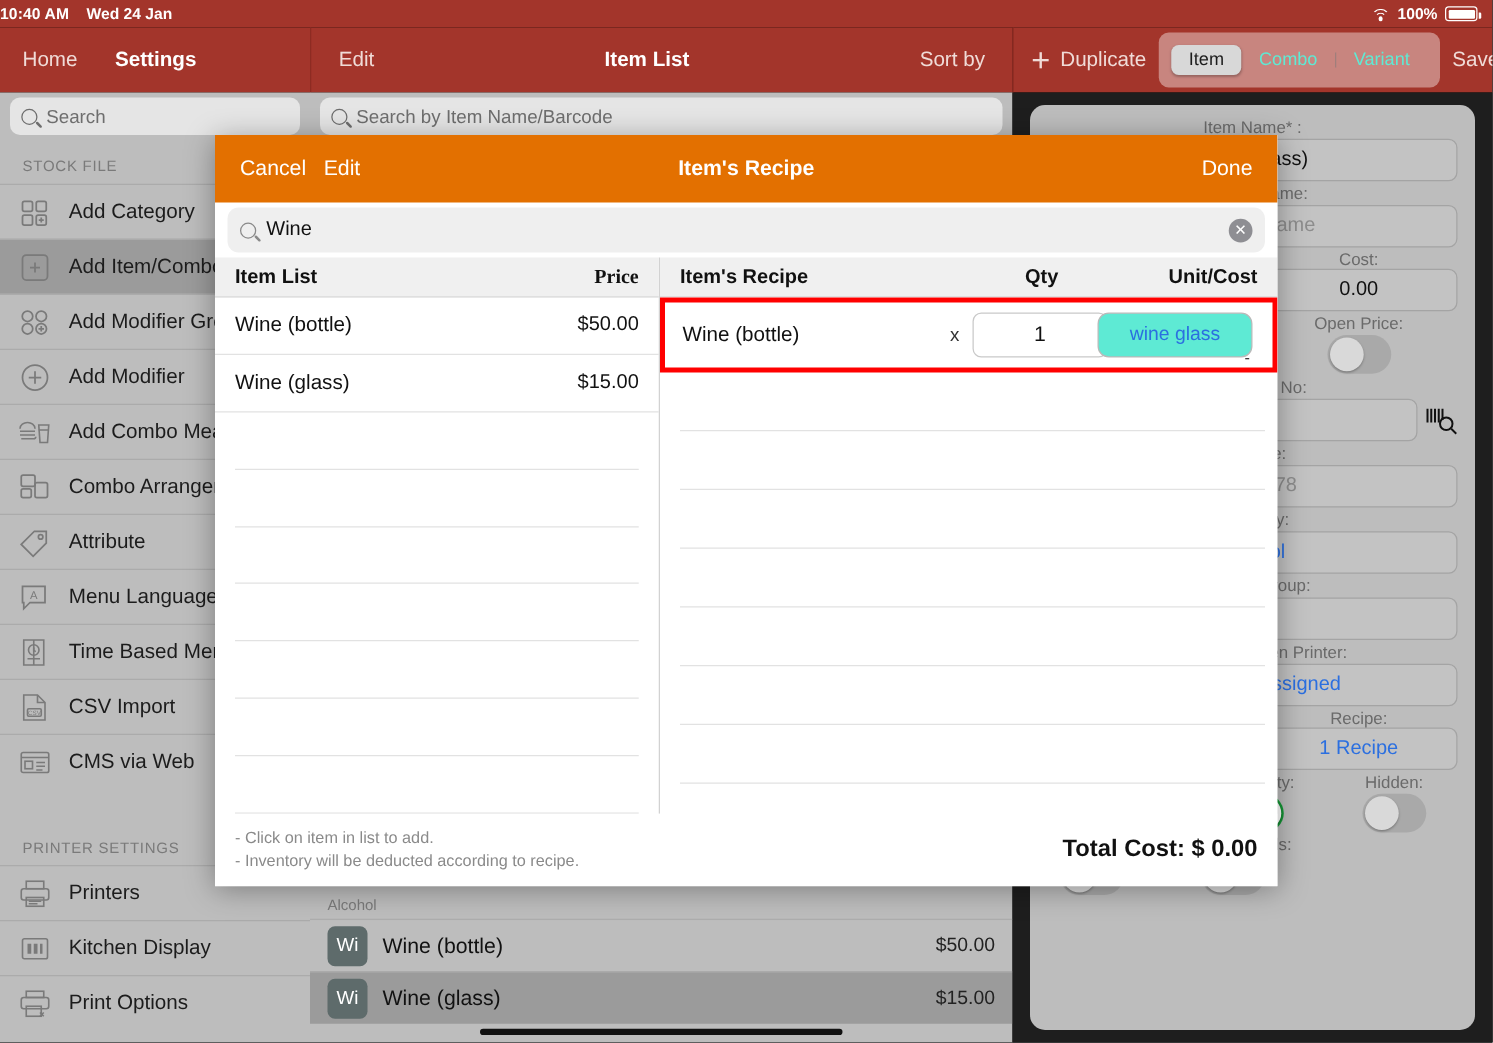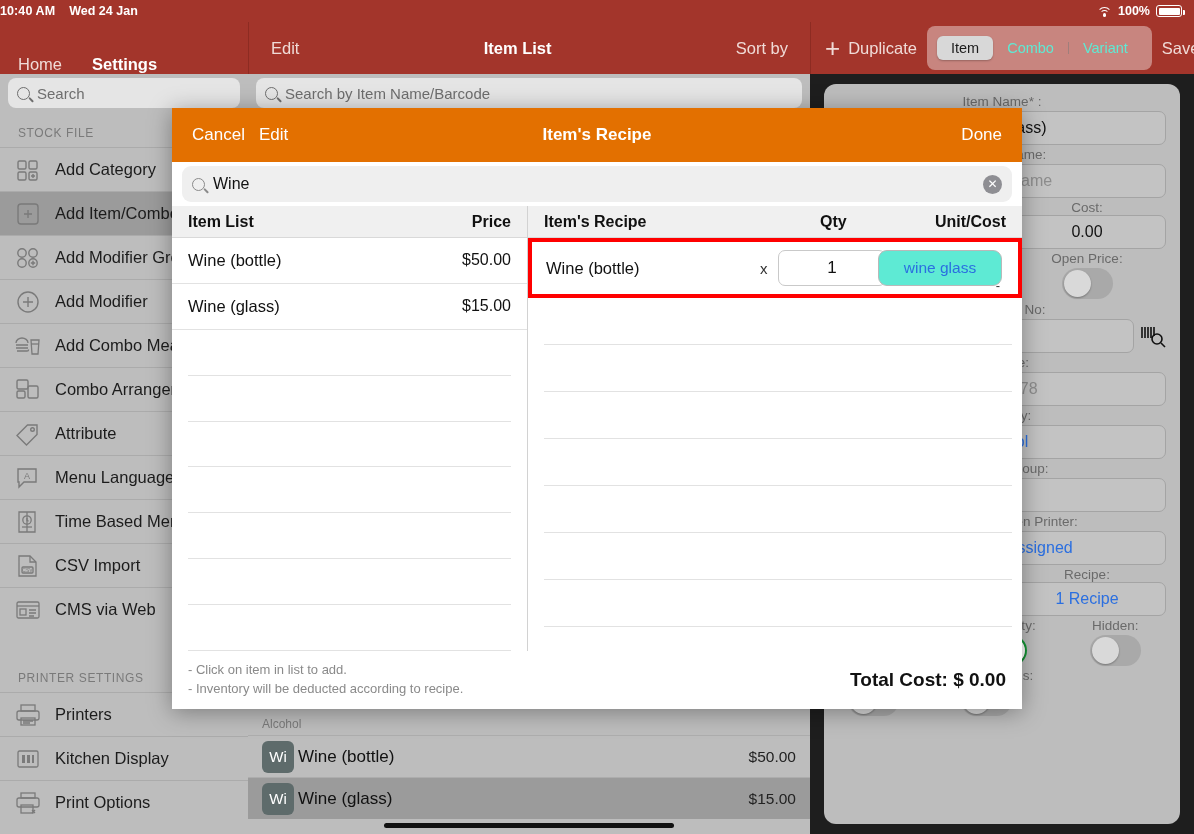--- a/index.html
+++ b/index.html
@@ -29,21 +29,21 @@
   .batt::after { content:''; position:absolute; right:-3.5px; top:3.5px; width:2px;height:5px;
     background:#fff; border-radius:0 1px 1px 0; }
   .batt i { position:absolute; left:1.5px; top:1.5px; bottom:1.5px; right:1.5px; background:#fff; border-radius:1px; }
 
   
   .navrow { position:absolute; top:22px; left:0; width:1194px; height:52px; }
   .nav {
     position:absolute; top:0; height:52px; background:#A3352B;
     display:flex; align-items:center; color:#fff;
   }
-  .nav-left   { left:0;    width:248px;align-items:flex-end; }
+  .nav-left   { left:0;    width:248px; }
   .nav-center { left:248px; width:562px; border-left:1px solid #8d2b22; }
   .nav-right  { left:810px; width:384px; border-left:1px solid #8d2b22; }
   .nav-btn { font-size:16.5px; color:#F0DBD7; cursor:pointer; }
   .nav-btn.strong { color:#fff; font-weight:bold; }
   .nav-title { font-size:16.5px; font-weight:bold; color:#fff; }
 
   .nav-left .nav-btn:first-of-type { margin-left:18px; }
   .nav-left .nav-btn + .nav-btn { margin-left:30px; }
   .nav-center { justify-content:space-between; padding:0 22px; }
   .nav-right { padding:0 14px; gap:0; }
@@ -86,21 +86,21 @@
   .ico { width:28px; height:26px; flex:none; color:#7a7a7a; }
   .ico svg { width:100%; height:100%; display:block; }
 
   
   .centerlist {
     position:absolute; top:112px; left:248px; width:562px; height:722px;
     background:#BDBDBD; overflow:hidden;
   }
   .cl-section { font-size:12px; color:#7a7a7a; padding:5px 0 4px 14px; }
   .cl-row {
-    height:42px; display:flex; align-items:center; padding:0 14px; gap:4px;
+    height:42px; display:flex; align-items:center; padding:0 14px; gap:12px;
     border-top:1px solid #ADADAD; cursor:pointer;justify-content:center;
   }
   .cl-row.selected { background:#9B9B9B; }
   .cl-thumb {
     width:32px;height:32px;border-radius:6px;background:#5E6B6B;color:#fff;
     display:flex;align-items:center;justify-content:center;font-size:15px; flex:none;
   }
   .cl-name { font-size:17px; color:#111; }
   .cl-price { margin-left:auto; font-size:15.5px; color:#222; }
   .homebar {
@@ -170,21 +170,21 @@
   }
 
   .modal-body { flex:1; display:flex; min-height:0; }
   .mcol-left { width:356px; border-right:1px solid #D2D2D2; display:flex; flex-direction:column; }
   .mcol-right { flex:1; display:flex; flex-direction:column; }
   .col-head {
     height:32px; background:#F0F0F0; display:flex; align-items:center;
     padding:0 16px; font-size:16px; font-weight:bold; color:#111; flex:none;
     border-bottom:1px solid #D9D9D9;
   }
-  .ch-price { margin-left:auto; }
+  .ch-price { margin-left:auto;font-family:Liberation Serif, serif; }
   .col-head.recipe { position:relative; }
   .col-head.recipe .lbl-qty { position:absolute; left:292px; }
   .col-head.recipe .lbl-unit { position:absolute; right:16px; }
 
   .item-row {
     height:48px; display:flex; align-items:center; padding:0 16px;
     border-bottom:1px solid #E2E2E2; margin:0 0px; cursor:pointer;
   }
   .item-row .nm { font-size:16.5px; color:#111; }
   .item-row .pr { margin-left:auto; font-size:16px; color:#111; }

